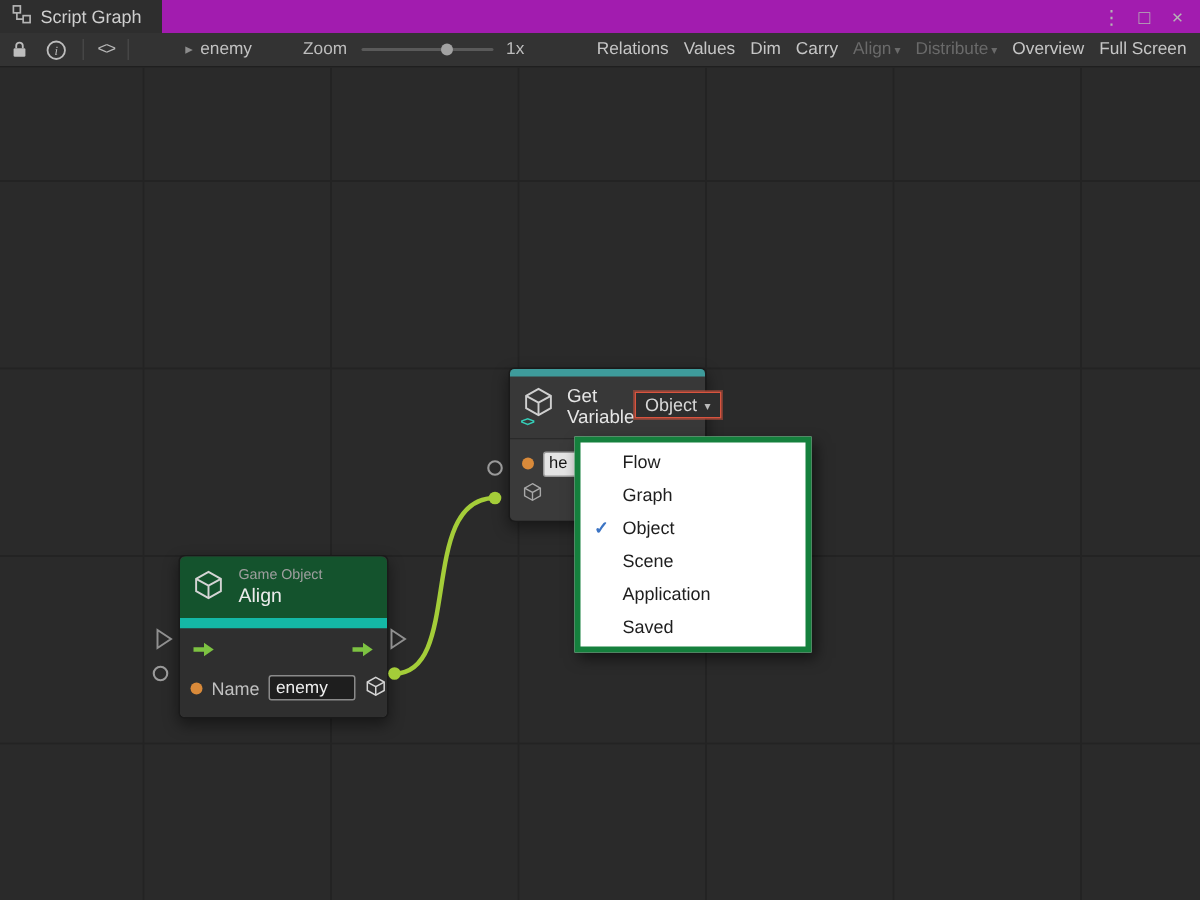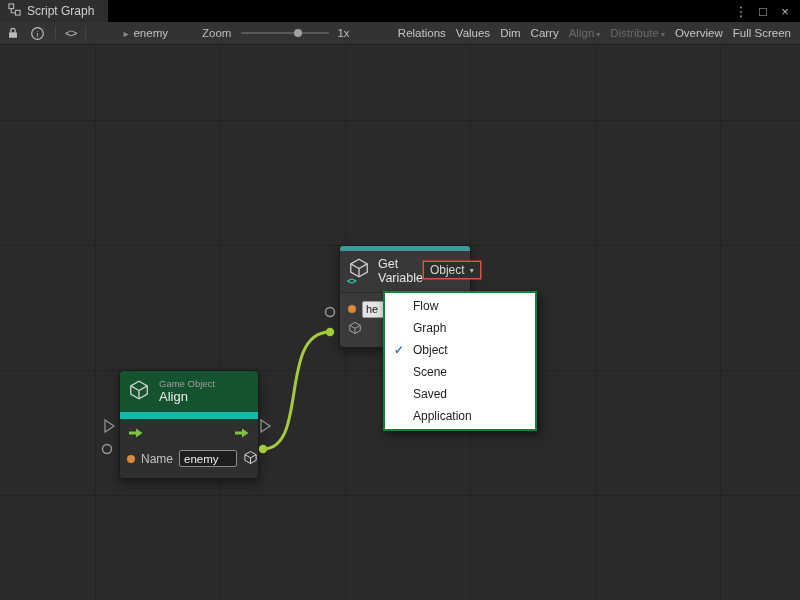--- a/index.html
+++ b/index.html
@@ -4,21 +4,21 @@
 <style>
   html,body{margin:0;padding:0;}
   body{
     width:800px;height:600px;position:relative;overflow:hidden;
     background:#2a2a2a;font-family:"Liberation Sans",sans-serif;
     color:#c8c8c8;-webkit-font-smoothing:antialiased;
   }
   
   .titlebar{
     position:absolute;top:0;left:0;right:0;height:22px;
-    background:#000000;display:flex;align-items:center;z-index:30;gap:44px;
+    background:#a21caf;display:flex;align-items:center;z-index:30;gap:44px;
   }
   .tab{
     height:22px;display:flex;align-items:center;gap:6px;
     padding:0 14px 0 8px;background:#2e2e2e;font-size:12px;color:#cfcfcf;
   }
   .win-controls{margin-left:auto;display:flex;align-items:center;gap:4px;padding-right:6px;}
   .win-btn{width:18px;text-align:center;font-size:13px;color:#b5b5b5;cursor:default;}
   
   .toolbar{
     position:absolute;top:22px;left:0;right:0;height:22px;
@@ -87,21 +87,21 @@
   .cr-name-label{color:#c0c0c0;font-size:12px;}
   .cr-name-input{
     width:48px;height:15px;background:#1e1e1e;border:1px solid #8a8a8a;border-radius:2px;
     color:#efefef;font-size:11.5px;padding:0 4px;font-family:"Liberation Sans",sans-serif;
   }
   
   .wire-layer{position:absolute;top:0;left:0;width:800px;height:600px;z-index:3;pointer-events:none;}
   
   .context-menu{
     position:absolute;left:383px;top:291px;width:150px;z-index:20;
-    background:#ffffff;border:2px solid #15803d;box-shadow:3px 4px 9px rgba(0,0,0,.55);
+    background:#ffffff;border:4px solid #15803d;box-shadow:3px 4px 9px rgba(0,0,0,.55);
     padding:2px 0;font-size:12px;color:#1e1e1e;
   }
   .menu-item{display:flex;align-items:center;height:22px;cursor:default;}
   .menu-check{width:28px;text-align:center;color:#3c74c4;font-weight:bold;font-size:12px;}
   .menu-label{flex:1;}
 </style>
 </head>
 <body>
 
 <div class="titlebar">
@@ -270,19 +270,19 @@
   <div class="menu-item">
     <span class="menu-check">✓</span>
     <span class="menu-label">Object</span>
   </div>
   <div class="menu-item">
     <span class="menu-check"></span>
     <span class="menu-label">Scene</span>
   </div>
   <div class="menu-item">
     <span class="menu-check"></span>
+    <span class="menu-label">Application</span>
+  </div>
+  <div class="menu-item">
+    <span class="menu-check"></span>
     <span class="menu-label">Saved</span>
   </div>
-  <div class="menu-item">
-    <span class="menu-check"></span>
-    <span class="menu-label">Application</span>
-  </div>
 </div>
 
 </body></html>

